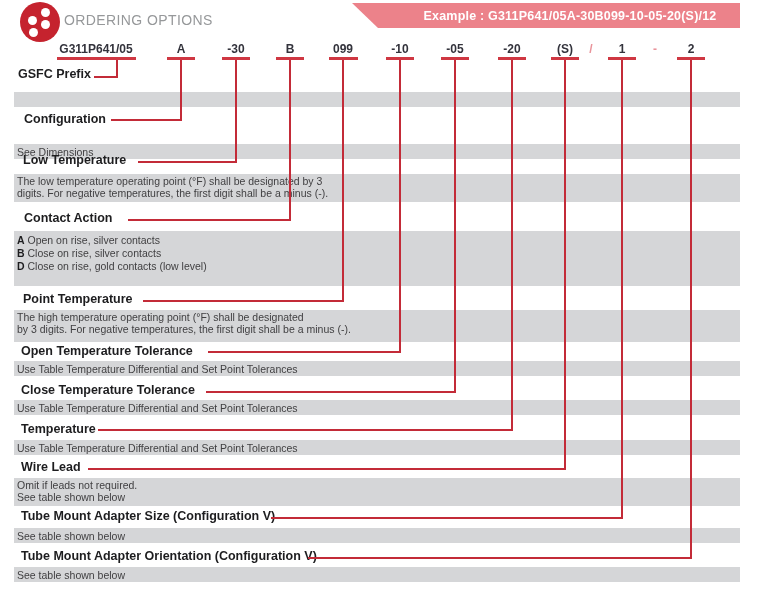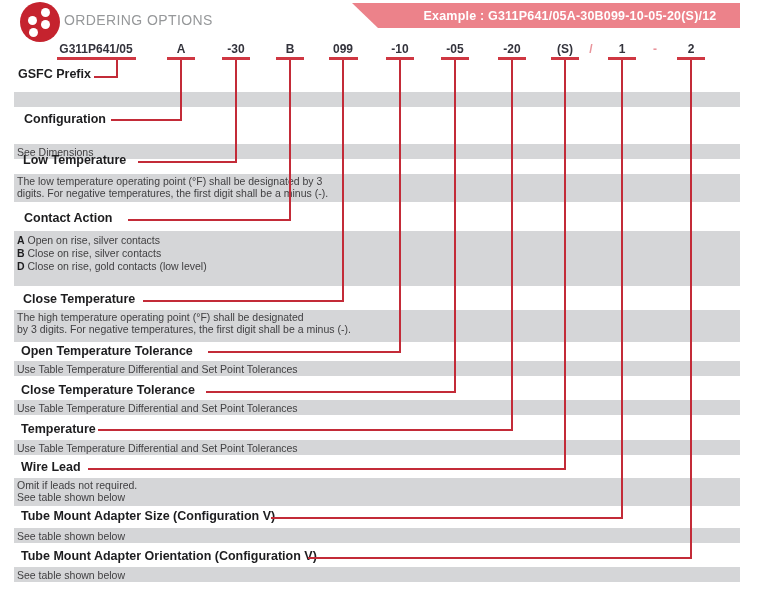--- a/index.html
+++ b/index.html
@@ -109,21 +109,21 @@
     <span>See table shown below</span>
   </div>
   <div class="band" style="top:567px;height:15px">
     <span>See table shown below</span>
   </div>
 
   <div class="lbl" style="left:18px;top:67px">GSFC Prefix</div>
   <div class="lbl" style="left:24px;top:112px">Configuration</div>
   <div class="lbl" style="left:23px;top:153px">Low Temperature</div>
   <div class="lbl" style="left:24px;top:211px">Contact Action</div>
-  <div class="lbl" style="left:23px;top:292px">Close Temperature</div>
+  <div class="lbl" style="left:23px;top:292px">Point Temperature</div>
   <div class="lbl" style="left:21px;top:383px">Close Temperature Tolerance</div>
   <div class="lbl" style="left:21px;top:344px">Open Temperature Tolerance</div>
   <div class="lbl" style="left:21px;top:422px">Temperature</div>
   <div class="lbl" style="left:21px;top:460px">Wire Lead</div>
   <div class="lbl" style="left:21px;top:549px">Tube Mount Adapter Orientation (Configuration V)</div>
   <div class="lbl" style="left:21px;top:509px">Tube Mount Adapter Size (Configuration V)</div>
 
   <div class="vl" style="left:116px;top:60px;height:18px"></div>
   <div class="vl" style="left:180px;top:60px;height:61px"></div>
   <div class="vl" style="left:235px;top:60px;height:103px"></div>

